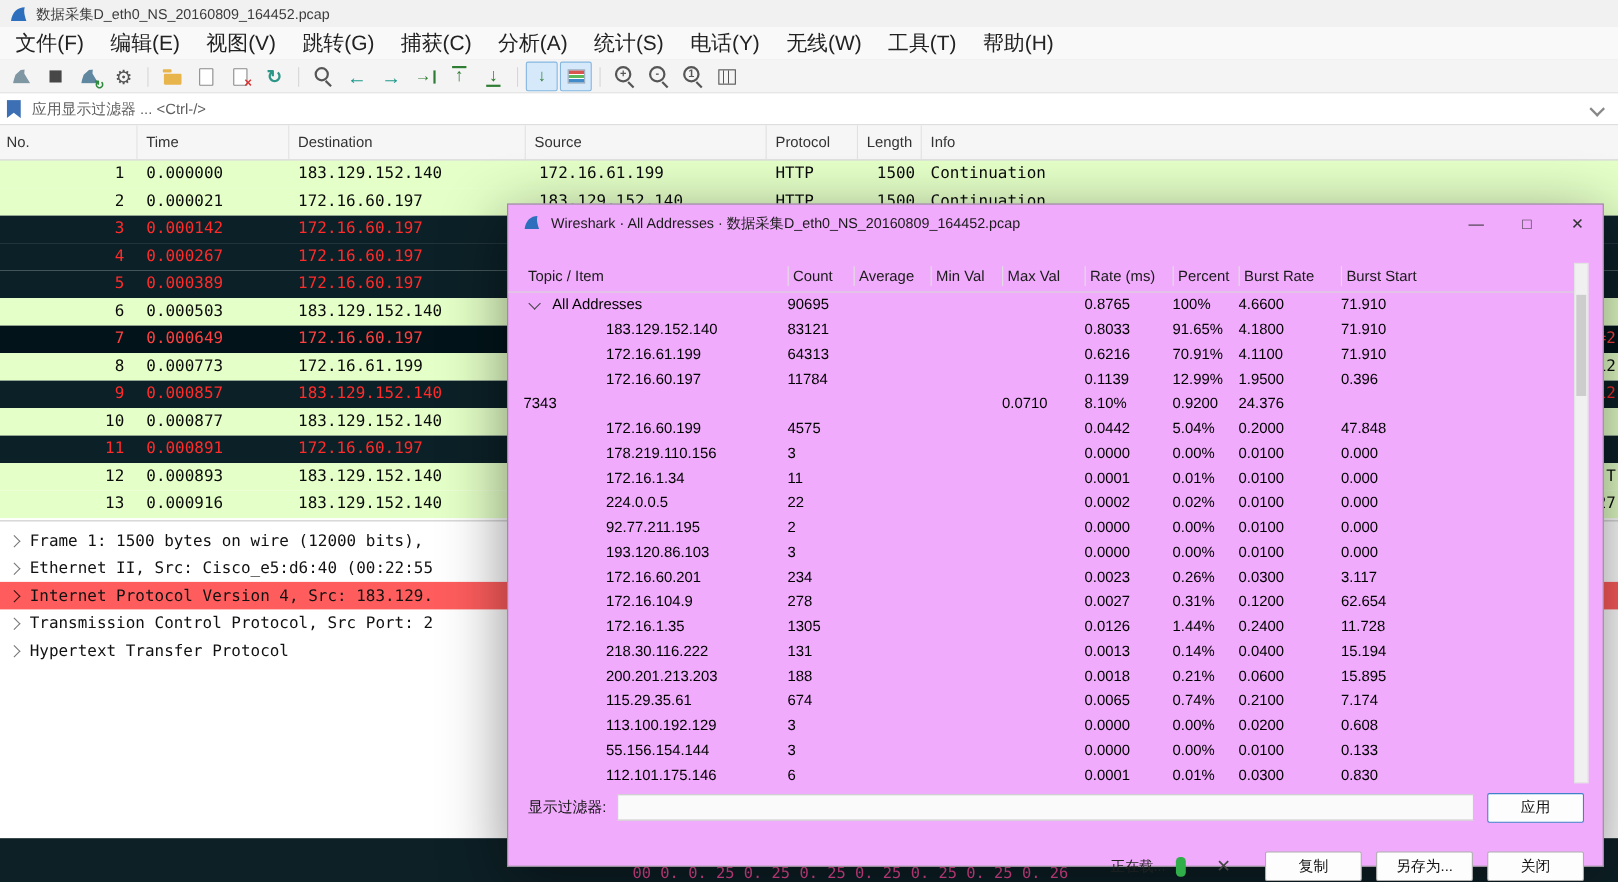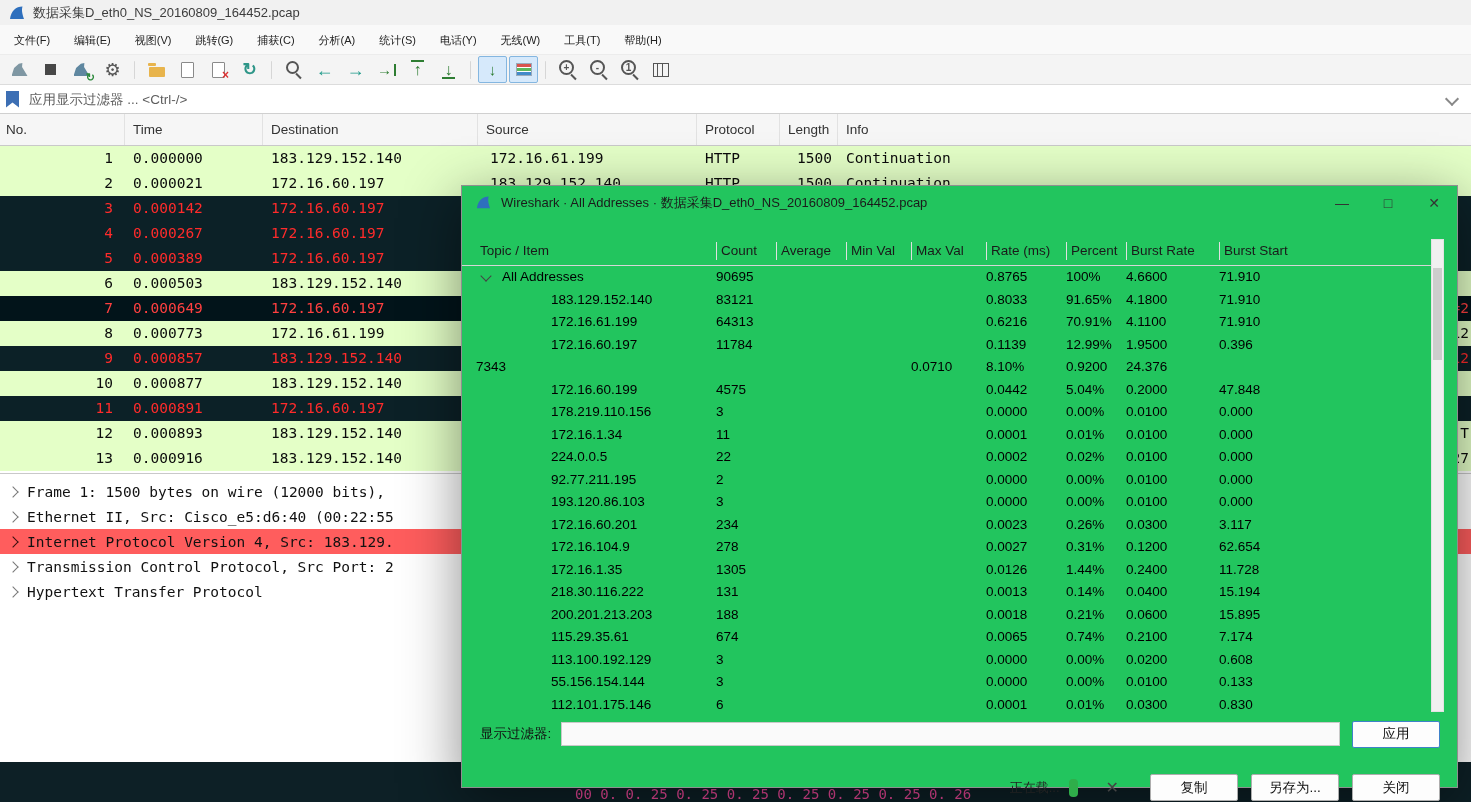--- a/index.html
+++ b/index.html
@@ -6,21 +6,21 @@
   body{width:1471px;height:802px;overflow:hidden;position:relative;background:#fff;font-family:"Liberation Sans",sans-serif;}
   .main{position:absolute;inset:0;}
 
   
   .titlebar{position:absolute;left:0;top:0;width:100%;height:25px;background:#f1f1f1;display:flex;align-items:center;gap:8px;padding-left:9px;box-sizing:border-box;}
   .fin-logo{color:var(--logo_blue);display:flex;align-items:center;}
   .title-text{font-size:13px;color:#3c3c3c;}
 
   
   .menubar{position:absolute;left:0;top:25px;width:100%;height:30px;background:#f9f9f9;display:flex;align-items:center;padding-left:2px;box-sizing:border-box;border-bottom:1px solid #ececec;}
-  .menu-item{padding:0 12px;font-size:11px;color:#222;line-height:30px;cursor:default;}
+  .menu-item{padding:0 12px;font-size:19px;color:#222;line-height:30px;cursor:default;}
 
   
   .toolbar{position:absolute;left:0;top:55px;width:100%;height:30px;background:#f4f4f4;border-bottom:1px solid #dcdcdc;display:flex;align-items:center;padding-left:4px;box-sizing:border-box;}
   .tool{width:27px;height:25px;display:flex;align-items:center;justify-content:center;position:relative;border:1px solid transparent;border-radius:2px;margin:0 1px;}
   .tool.pressed{background:var(--pressed_tool_bg);border-color:var(--pressed_tool_border);}
   .tool[data-icon="sep"]{width:1px;height:18px;background:#d6d6d6;margin:0 6px;border:none;}
   .tool[data-icon="fin"]::before,.tool[data-icon="fin-restart"]::before{content:"";width:16px;height:13px;background:var(--c);clip-path:polygon(0 100%,16% 38%,46% 5%,68% 0,66% 30%,100% 100%);}
   .tool[data-icon="fin-restart"]::after{content:"↻";position:absolute;right:0;bottom:-2px;font-size:11px;font-weight:bold;color:#2e8b3d;}
   .tool[data-icon="square"]::before{content:"";width:11px;height:11px;background:var(--c);}
   .tool[data-icon="gear"]::before{content:"⚙";font-size:18px;line-height:1;color:var(--c);}
@@ -78,21 +78,21 @@
   .detail-line{height:25px;display:flex;align-items:center;}
   .expander{margin:0 10px 0 9px;width:7px;height:7px;border-right:1.8px solid #787878;border-top:1.8px solid #787878;transform:rotate(45deg);flex:none;}
   .detail-line.hl{background:var(--detail_highlight_bg);}
   .detail-line.hl .expander{border-color:#3a0f0f;}
 
   
   .bytes-pane{position:absolute;left:0;top:762px;width:100%;height:40px;background:var(--bytes_bg);overflow:hidden;}
   .hex-fragment{position:absolute;left:575px;top:24px;font-family:"DejaVu Sans Mono","Liberation Mono",monospace;font-size:14px;color:#ec4899;white-space:pre;text-align:center;}
 
   
-  .dialog{position:absolute;left:461px;top:185px;width:997px;height:603px;background:#22c55e;border:1px solid #8f8f8f;box-shadow:0 14px 55px rgba(0,0,0,.45);box-sizing:border-box;z-index:10;}
+  .dialog{position:absolute;left:461px;top:185px;width:997px;height:603px;background:#f0abfc;border:1px solid #8f8f8f;box-shadow:0 14px 55px rgba(0,0,0,.45);box-sizing:border-box;z-index:10;}
   .dlg-titlebar{height:33px;display:flex;align-items:center;padding-left:14px;}
   .dlg-title{font-size:13px;color:#1b1b1b;margin-left:10px;}
   .dlg-winbtns{margin-left:auto;display:flex;height:100%;}
   .winbtn{width:46px;display:flex;align-items:center;justify-content:center;font-size:14px;color:#333;}
   .dlg-grid{display:grid;grid-template-columns:240px 60px 70px 65px 75px 80px 60px 93px 110px 1fr;padding-left:14px;box-sizing:border-box;}
   .dlg-header{position:absolute;left:0;top:50px;width:978px;height:30px;align-items:center;border-bottom:1px solid #d6d6d6;font-size:13.5px;color:#1a1a1a;}
   .dhc{border-left:1px solid #e0e0e0;padding-left:4px;height:18px;line-height:18px;white-space:nowrap;}
   .dhc.first{border-left:none;}
   .dlg-rows{position:absolute;left:0;top:80px;width:978px;height:446px;overflow:hidden;}
   .drow{height:22.5px;line-height:22.5px;font-size:13.5px;color:#000;}

